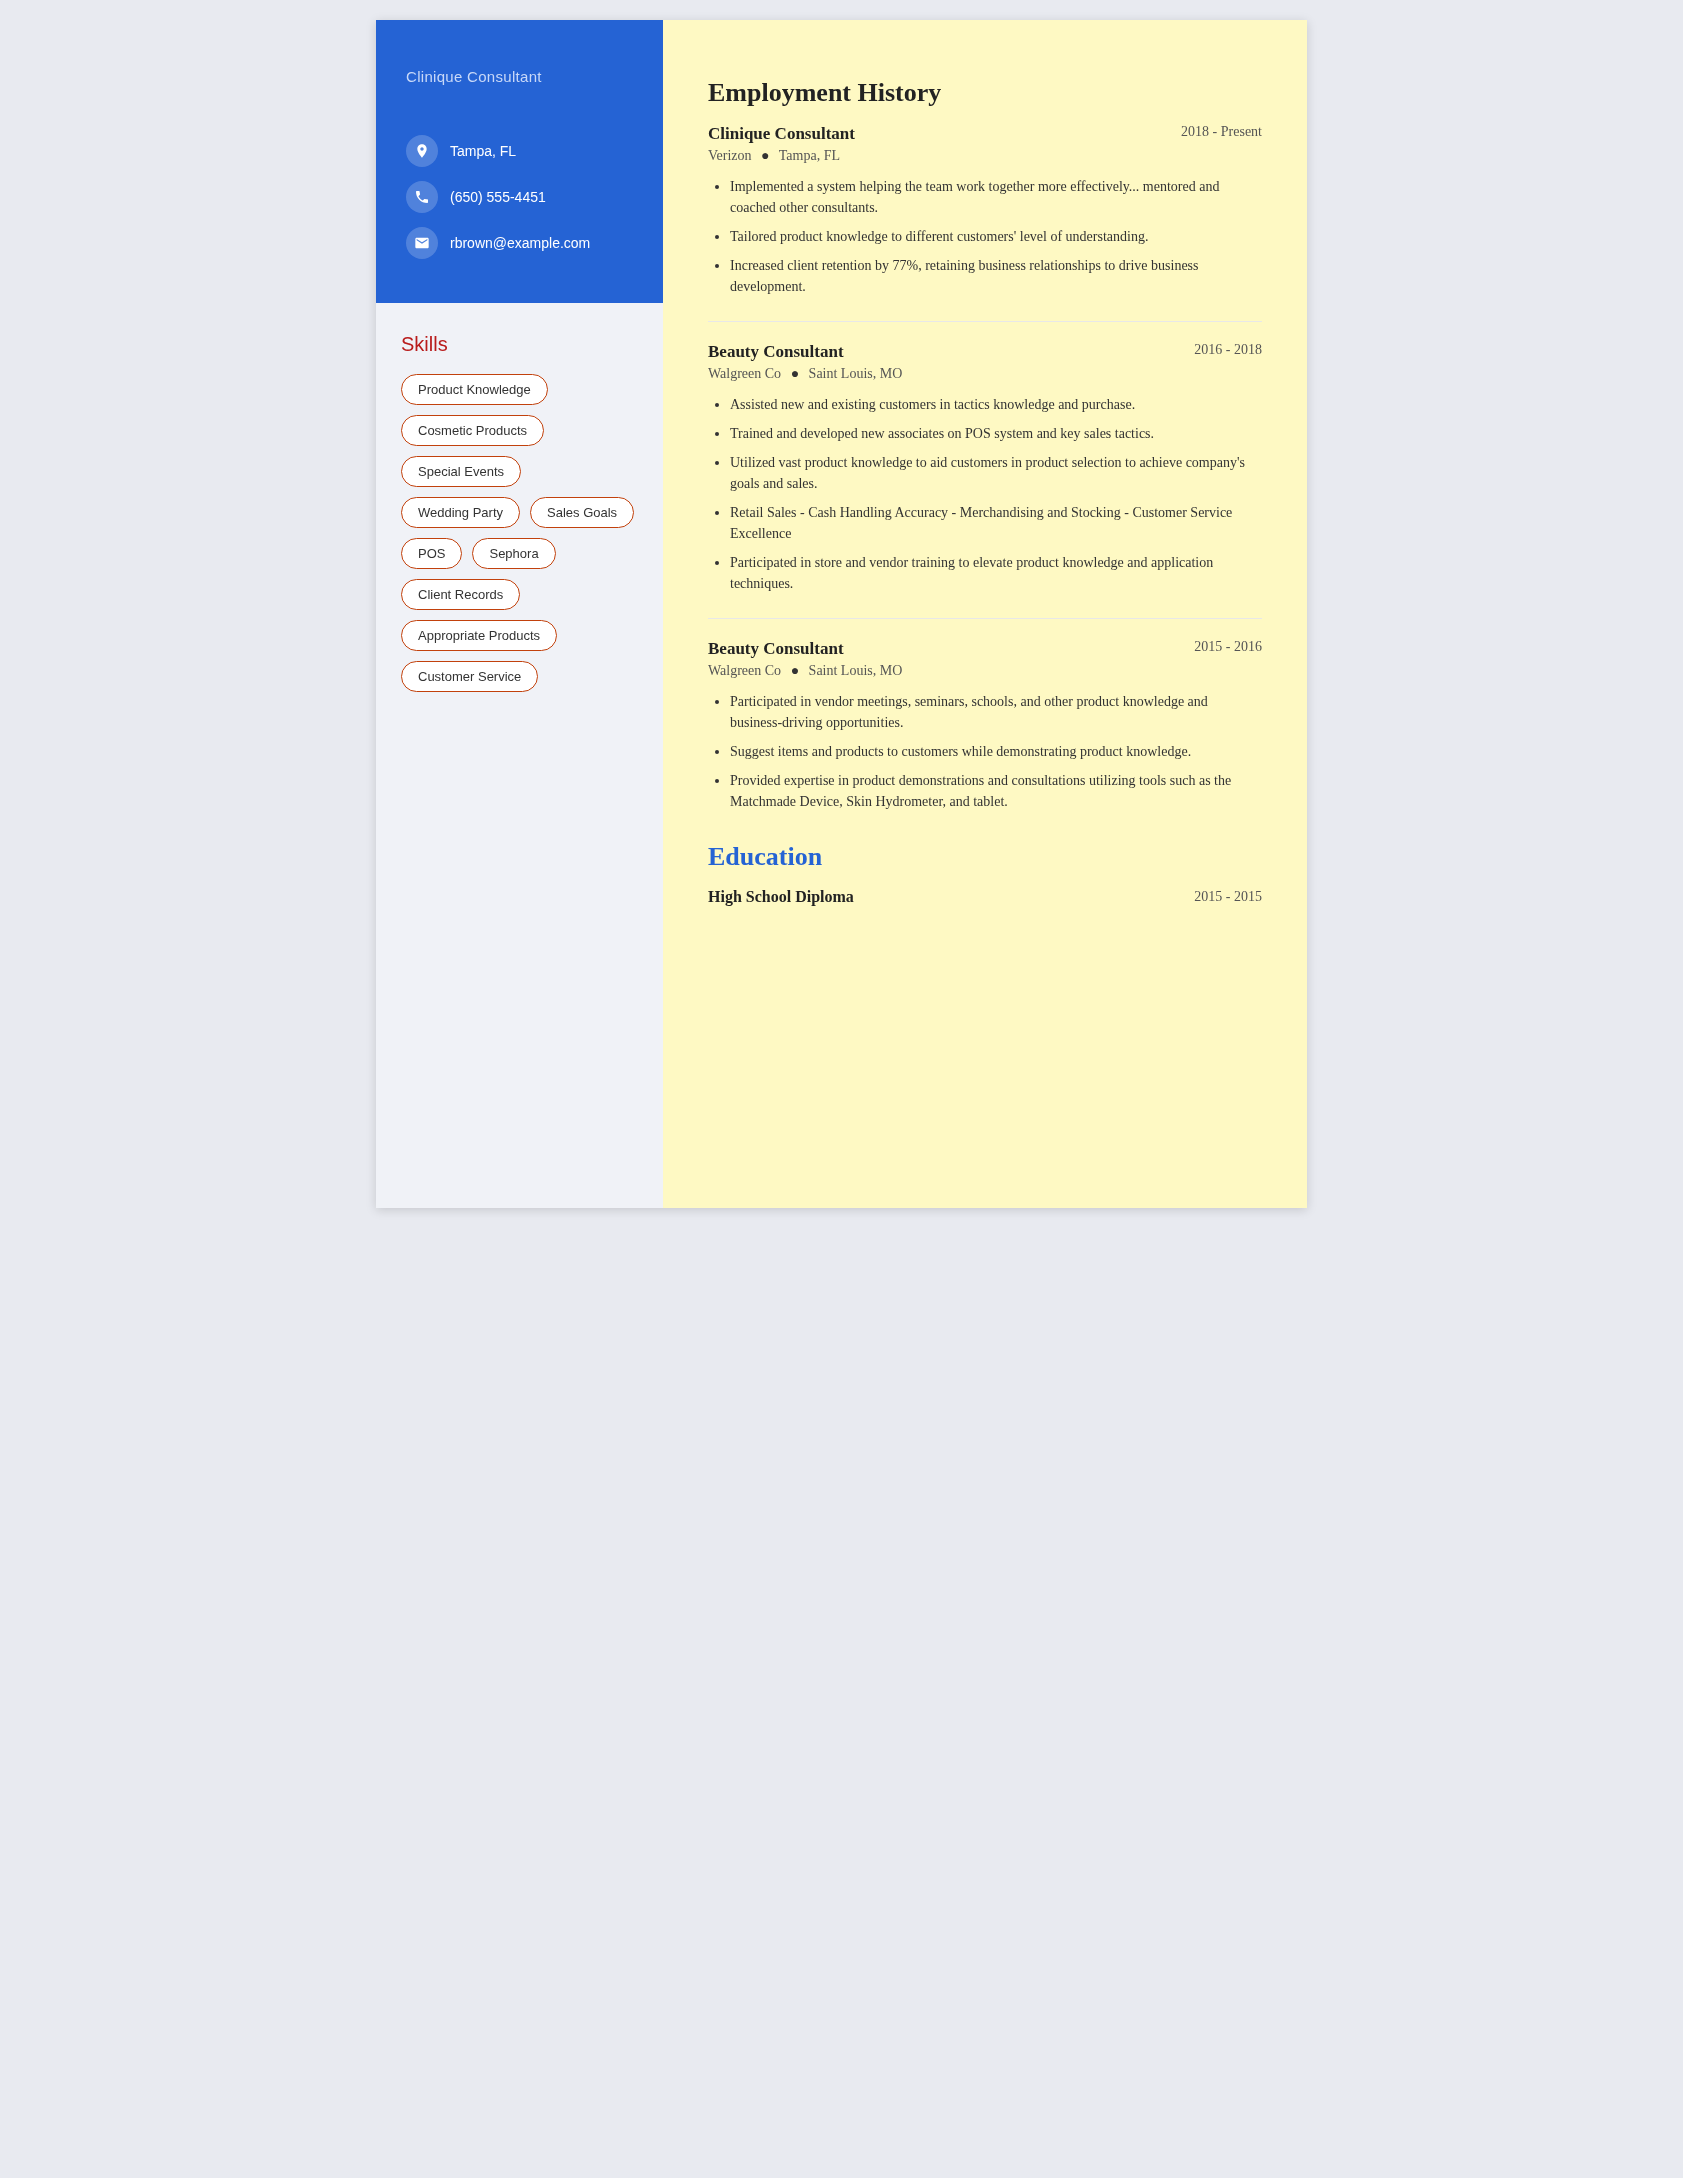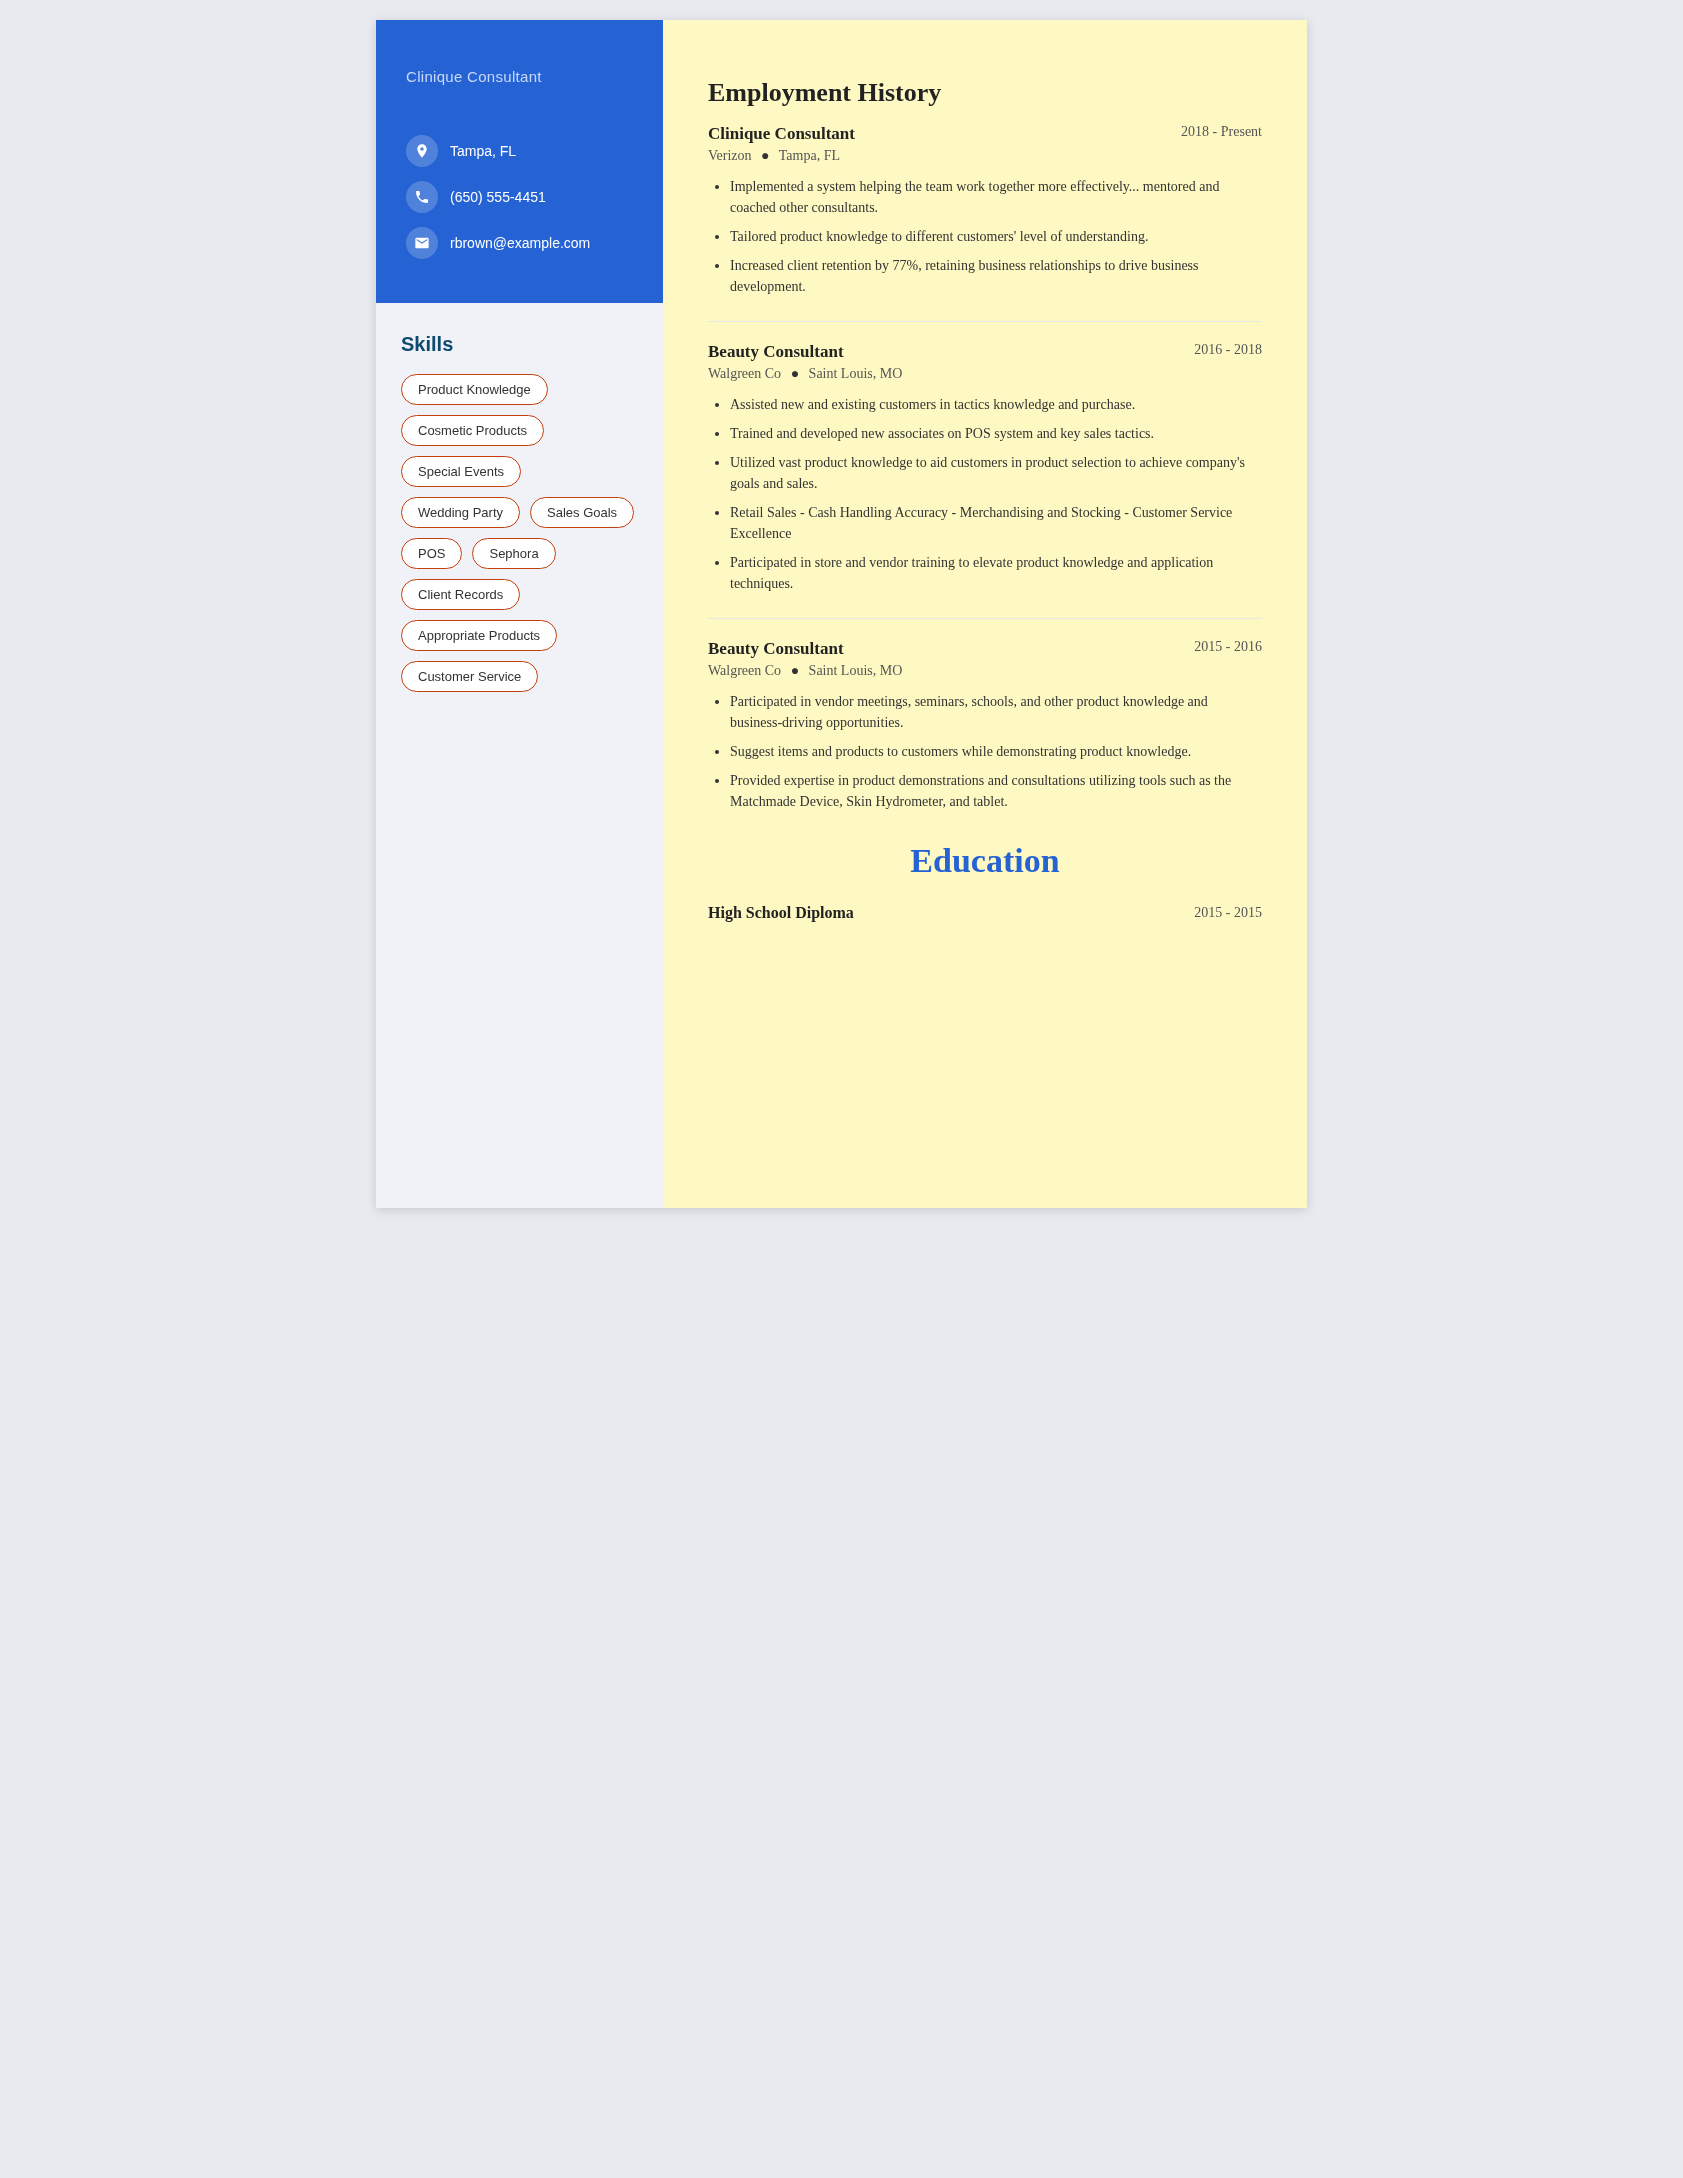--- a/index.html
+++ b/index.html
@@ -75,22 +75,22 @@
       font-size: 14px;
       color: white;
     }
     .sidebar-lower {
       background: #f0f2f7;
       flex: 1;
       padding: 30px 25px 30px 25px;
     }
     .skills-title {
       font-size: 20px;
-      font-weight: 700;
-      color: #0c4a6e;
+      font-weight: 400;
+      color: #b91c1c;
       margin-bottom: 18px;
     }
     .skills-list {
       display: flex;
       flex-wrap: wrap;
       gap: 10px;
     }
     .skill-tag {
       background: white;
       border-radius: 20px;
@@ -150,25 +150,24 @@
     }
     .divider {
       height: 1px;
       background: #e8e8e8;
       margin: 24px 0 20px 0;
     }
     .education-section {
       margin-top: 30px;
     }
     .education-title-main {
-      font-size: 34px;
+      font-size: 26px;
       font-weight: 700;
       color: #2563d4;
-      margin-bottom: 24px;
-      text-align: center;
+      margin-bottom: 16px;
     }
     .edu-header {
       display: flex;
       justify-content: space-between;
       align-items: center;
     }
     .edu-degree {
       font-size: 16px;
       font-weight: 700;
       color: #222;

